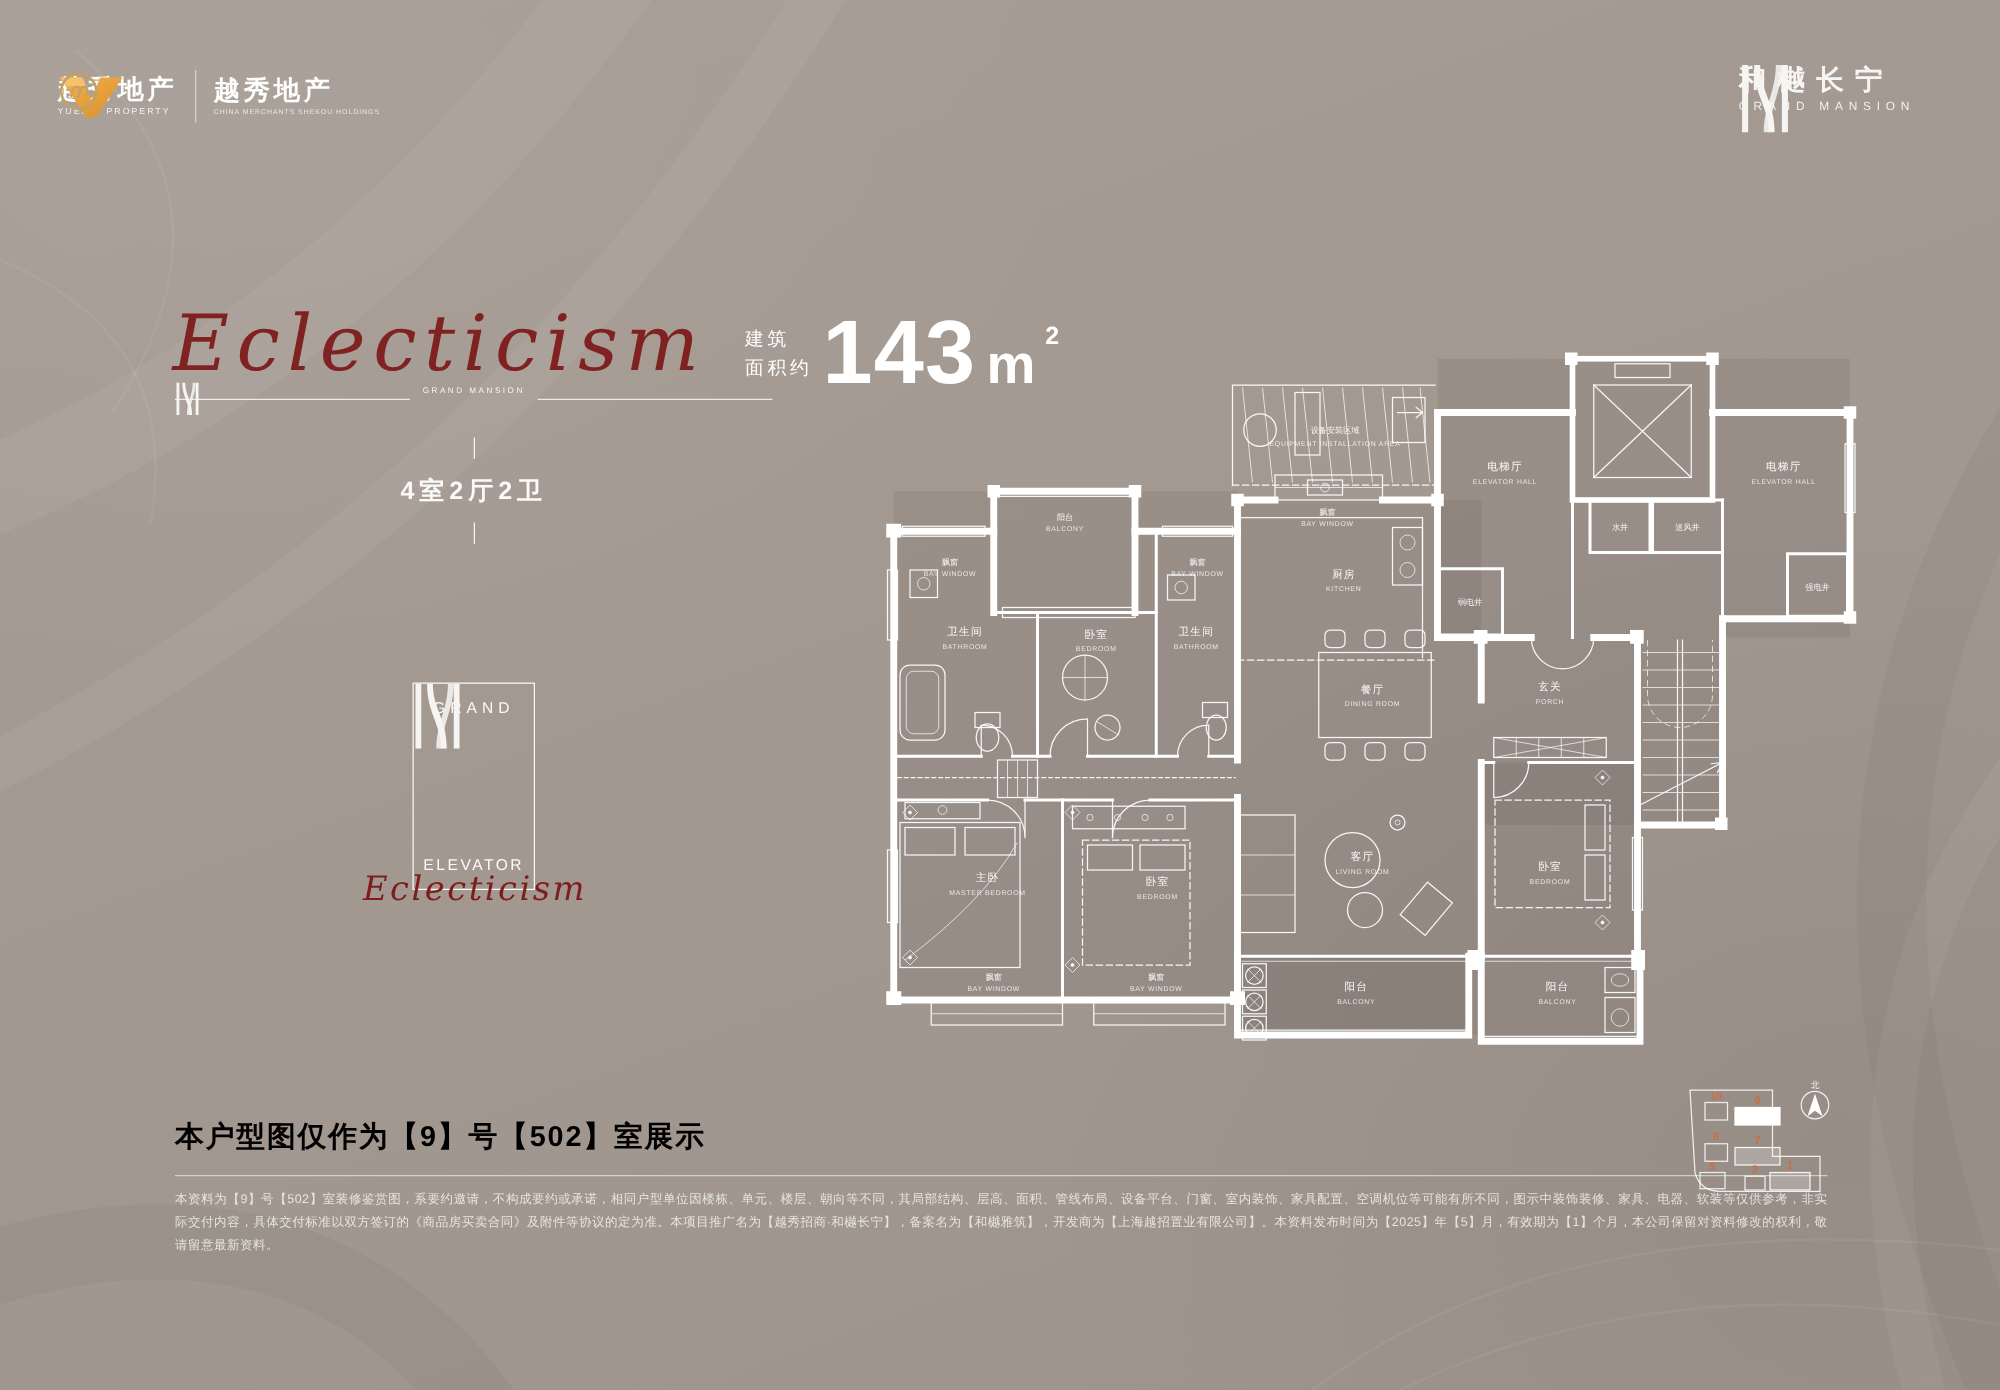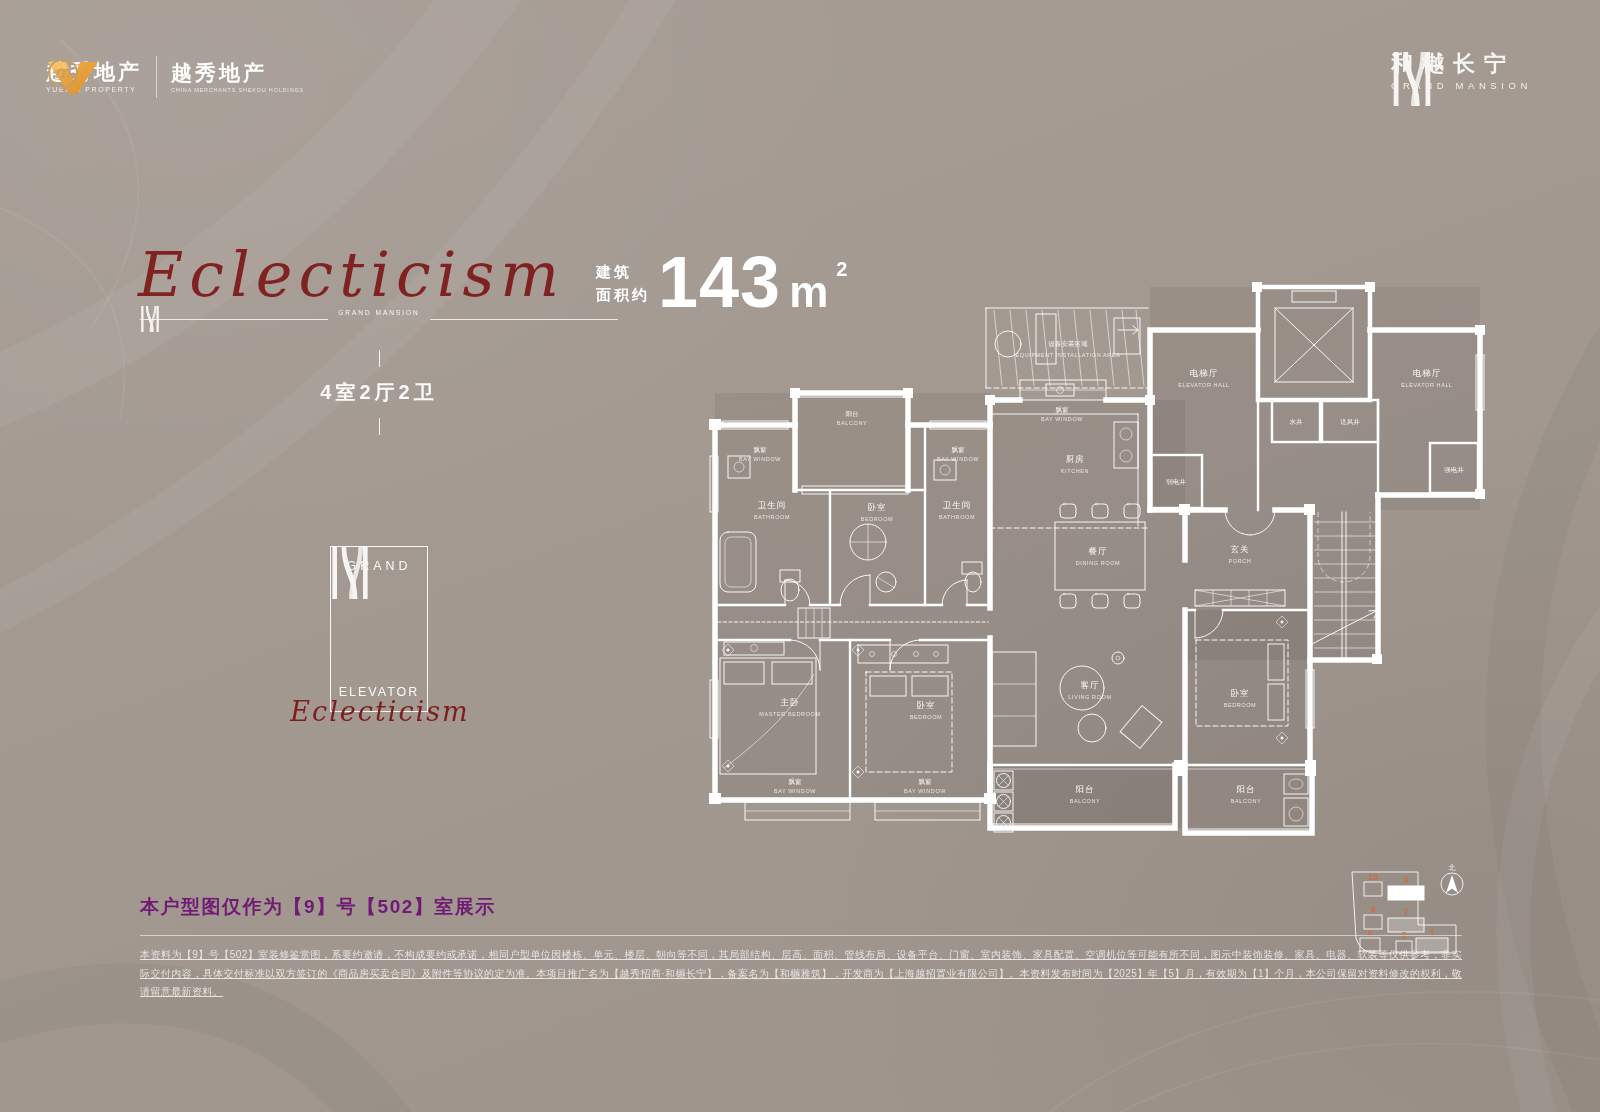--- a/index.html
+++ b/index.html
@@ -22,42 +22,42 @@
   .en-small{font-size:7px;letter-spacing:1.6px;color:rgba(255,255,255,.85);margin-top:3px;}
   .en-tiny{font-size:5.5px;letter-spacing:.8px;color:rgba(255,255,255,.75);margin-top:3px;}
   .vdiv{width:1px;height:42px;background:rgba(255,255,255,.55);}
   .logo-right{position:absolute;right:68px;top:52px;display:flex;align-items:center;gap:13px;}
   .cn-brand{font-size:22px;font-weight:bold;letter-spacing:9px;color:#f7f5f2;}
   .en-brand{font-size:9.5px;letter-spacing:4.6px;color:rgba(255,255,255,.85);margin-top:5px;}
   
   .script{font-family:"DejaVu Serif","Liberation Serif",serif;font-style:italic;color:#7f1d1d;}
   .hero-script{position:absolute;left:138px;top:238px;font-size:62px;letter-spacing:6px;opacity:.96;}
   .area-block{position:absolute;left:596px;top:246px;display:flex;align-items:flex-start;gap:8px;}
-  .area-prefix{display:flex;flex-direction:column;font-size:15px;letter-spacing:3px;line-height:1.55;margin-top:14px;font-weight:bold;}
+  .area-prefix{display:flex;flex-direction:column;font-size:15px;letter-spacing:3px;line-height:1.55;margin-top:14px;font-weight:normal;}
   .area-value{font-size:72px;font-weight:bold;line-height:1;letter-spacing:1px;}
   .area-unit{font-size:44px;font-weight:bold;line-height:1;margin-top:24px;}
   .area-sup{font-size:20px;font-weight:bold;margin-top:12px;}
   .divider-row{position:absolute;left:140px;top:306px;width:478px;display:flex;justify-content:center;}
   .divider-row .line{flex:1;height:1px;background:rgba(255,255,255,.8);margin-top:13px;}
   .divider-center{display:flex;flex-direction:column;align-items:center;margin:0 10px;}
   .divider-center .gm{font-size:6.5px;letter-spacing:2px;color:rgba(255,255,255,.9);margin-top:3px;}
   .huxing-row{position:absolute;left:140px;top:350px;width:478px;display:flex;align-items:center;justify-content:center;gap:12px;flex-direction:column;}
   .huxing-bar{width:1px;height:17px;background:rgba(255,255,255,.9);}
   .huxing-text{font-size:20px;letter-spacing:4px;font-weight:bold;color:#fbfaf8;}
   
   .logo-box{position:absolute;left:330px;top:546px;width:96px;height:140px;border:1.5px solid rgba(255,255,255,.92);
     display:flex;flex-direction:column;align-items:center;justify-content:space-between;padding:12px 0;}
   .logo-box .word{font-size:12.5px;letter-spacing:4px;color:#fbfaf8;}
   .logo-box .word2{font-size:12.5px;letter-spacing:2px;color:#fbfaf8;}
   .box-script{position:absolute;left:288px;top:696px;width:184px;text-align:center;font-size:27px;letter-spacing:2px;}
   
   .footer{position:absolute;left:140px;top:894px;width:1322px;}
-  .footer h2{margin:0;font-size:19px;letter-spacing:1.5px;color:#701a75;}
+  .footer h2{margin:0;font-size:23px;letter-spacing:1.5px;color:#000000;}
   .footer .rule{height:0;border-top:1px solid rgba(255,255,255,.55);margin-top:15px;}
-  .footer p{margin:10px 0 12px 0;font-size:10px;line-height:1.85;color:rgba(255,255,255,.74);text-align:justify;letter-spacing:.4px;text-decoration:underline;}
+  .footer p{margin:10px 0 12px 0;font-size:10px;line-height:1.85;color:rgba(255,255,255,.74);text-align:justify;letter-spacing:.4px;}
   
   svg{position:absolute;left:0;top:0;}
   .deco{fill:none;stroke:rgba(255,255,255,.05);}
   .deco2{fill:none;stroke:rgba(60,50,45,.05);}
   .vein{fill:none;stroke:rgba(255,255,255,.06);stroke-width:2;}
   .shade{fill:rgba(55,46,40,.09);}
   .w6{fill:none;stroke:#fff;stroke-width:5.5;stroke-linecap:square;}
   .w5{fill:none;stroke:#fff;stroke-width:4.5;}
   .w3{fill:none;stroke:#fff;stroke-width:2.4;stroke-linecap:square;}
   .w1{fill:none;stroke:rgba(255,255,255,.92);stroke-width:1;stroke-linecap:square;}

